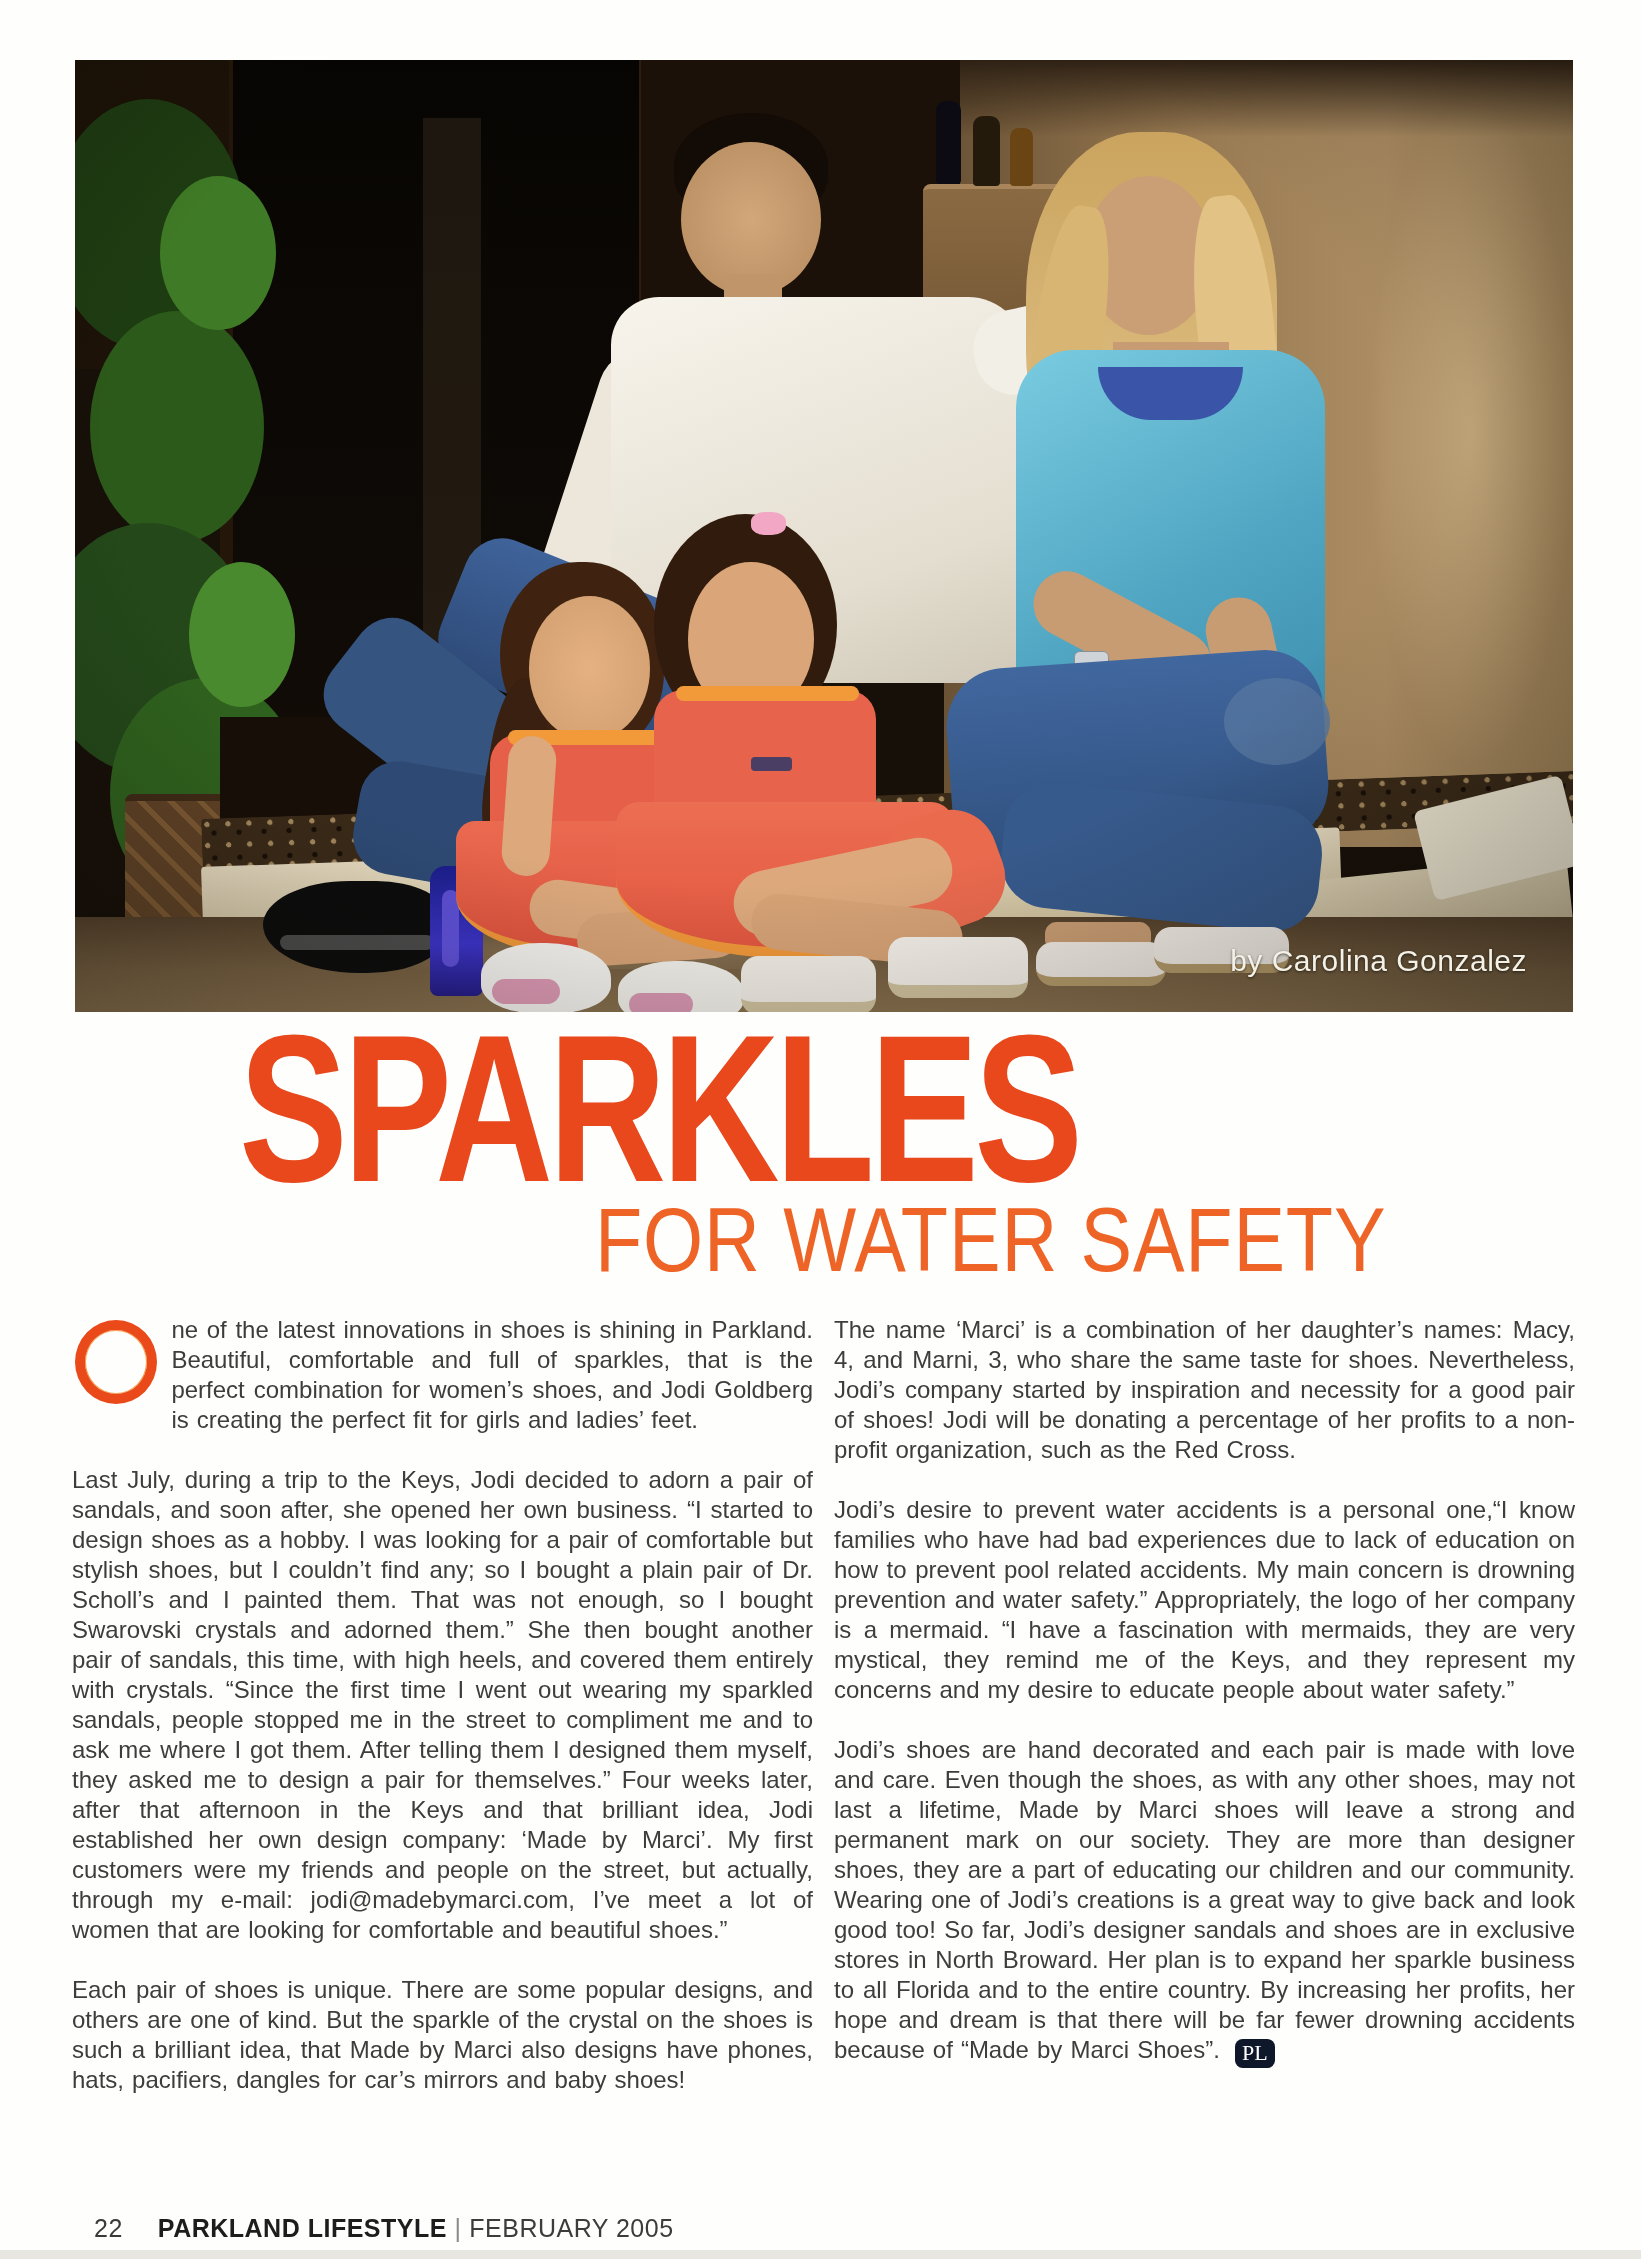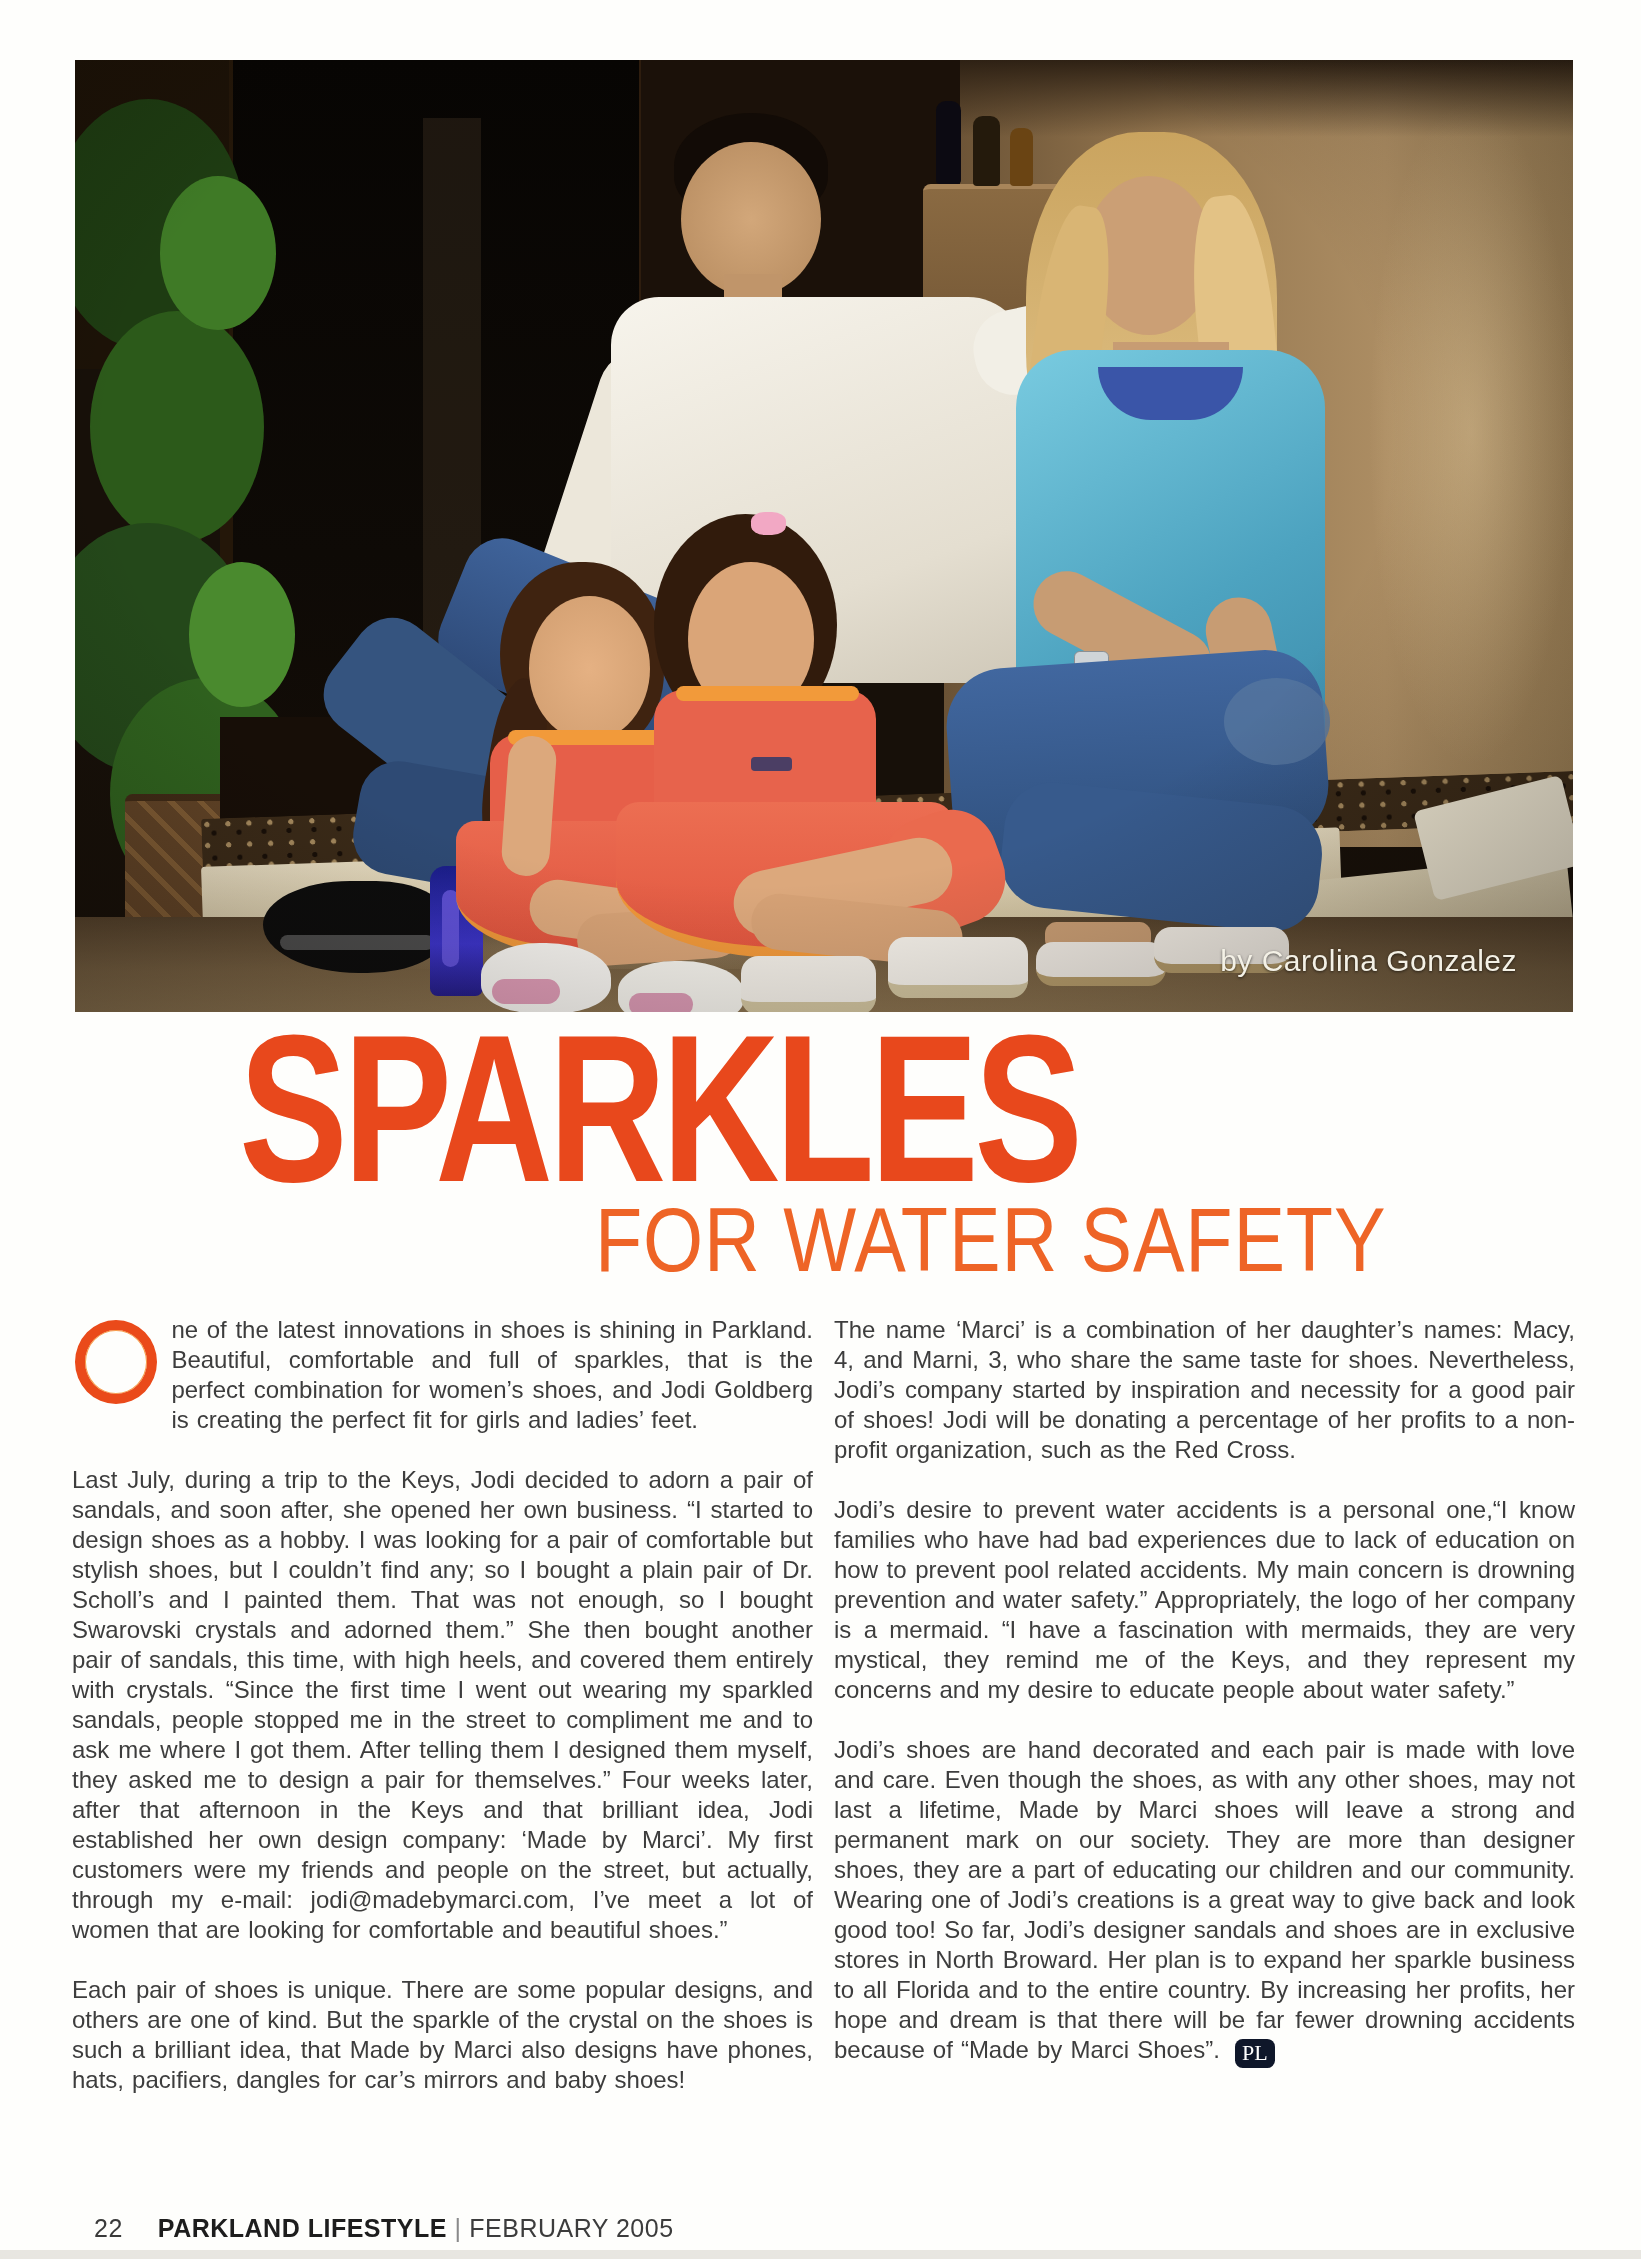--- a/index.html
+++ b/index.html
@@ -1,21 +1,21 @@
 <!DOCTYPE html>
 <html><head>
 <meta charset="utf-8">
 <style>
   html,body{margin:0;padding:0;background:#ffffff;}
   .page{position:relative;width:1641px;height:2259px;background:#fefefc;overflow:hidden;
         font-family:"Liberation Sans", sans-serif;}
   
   .photo{position:absolute;left:75px;top:60px;width:1498px;height:952px;background:#171009;overflow:hidden;}
   .s{position:absolute;}
-  .credit{position:absolute;right:56px;top:884px;color:#f4f1e6;font-size:30px;font-weight:400;
+  .credit{position:absolute;right:46px;top:884px;color:#f4f1e6;font-size:30px;font-weight:400;
           letter-spacing:0.5px;text-shadow:0 1px 2.9px rgba(0,0,0,.6);}
   
   .headline{position:absolute;left:239px;top:1012px;white-space:nowrap;}
   .headline span{display:inline-block;transform:scaleX(.78);transform-origin:left top;
         font-size:209px;line-height:193px;font-weight:700;letter-spacing:-5.8px;color:#e8481c;}
   .subhead{position:absolute;left:595px;top:1193px;white-space:nowrap;}
   .subhead span{display:inline-block;transform:scaleX(.85);transform-origin:left top;
         font-size:91px;line-height:93px;font-weight:400;letter-spacing:1px;color:#ee6426;}
   
   .columns{position:absolute;left:72px;top:1315px;width:1503px;display:flex;gap:21px;}

